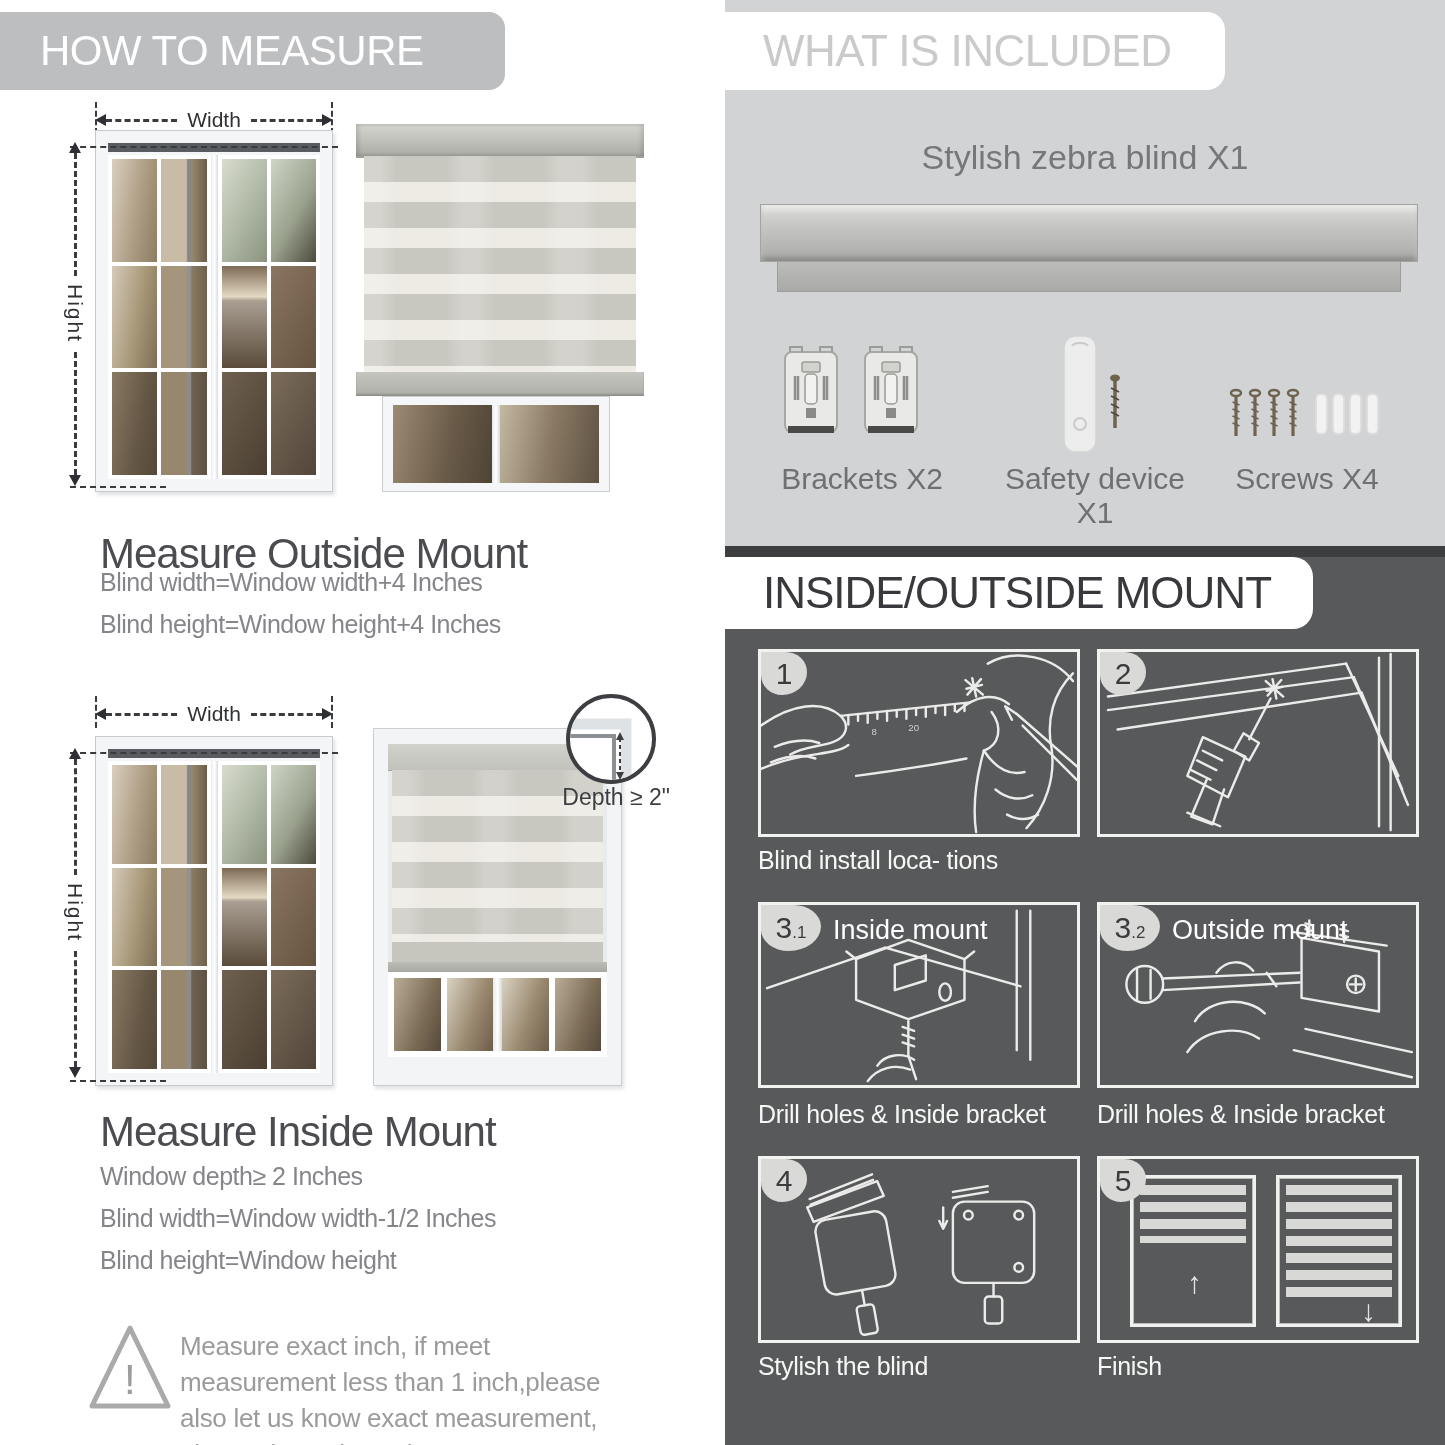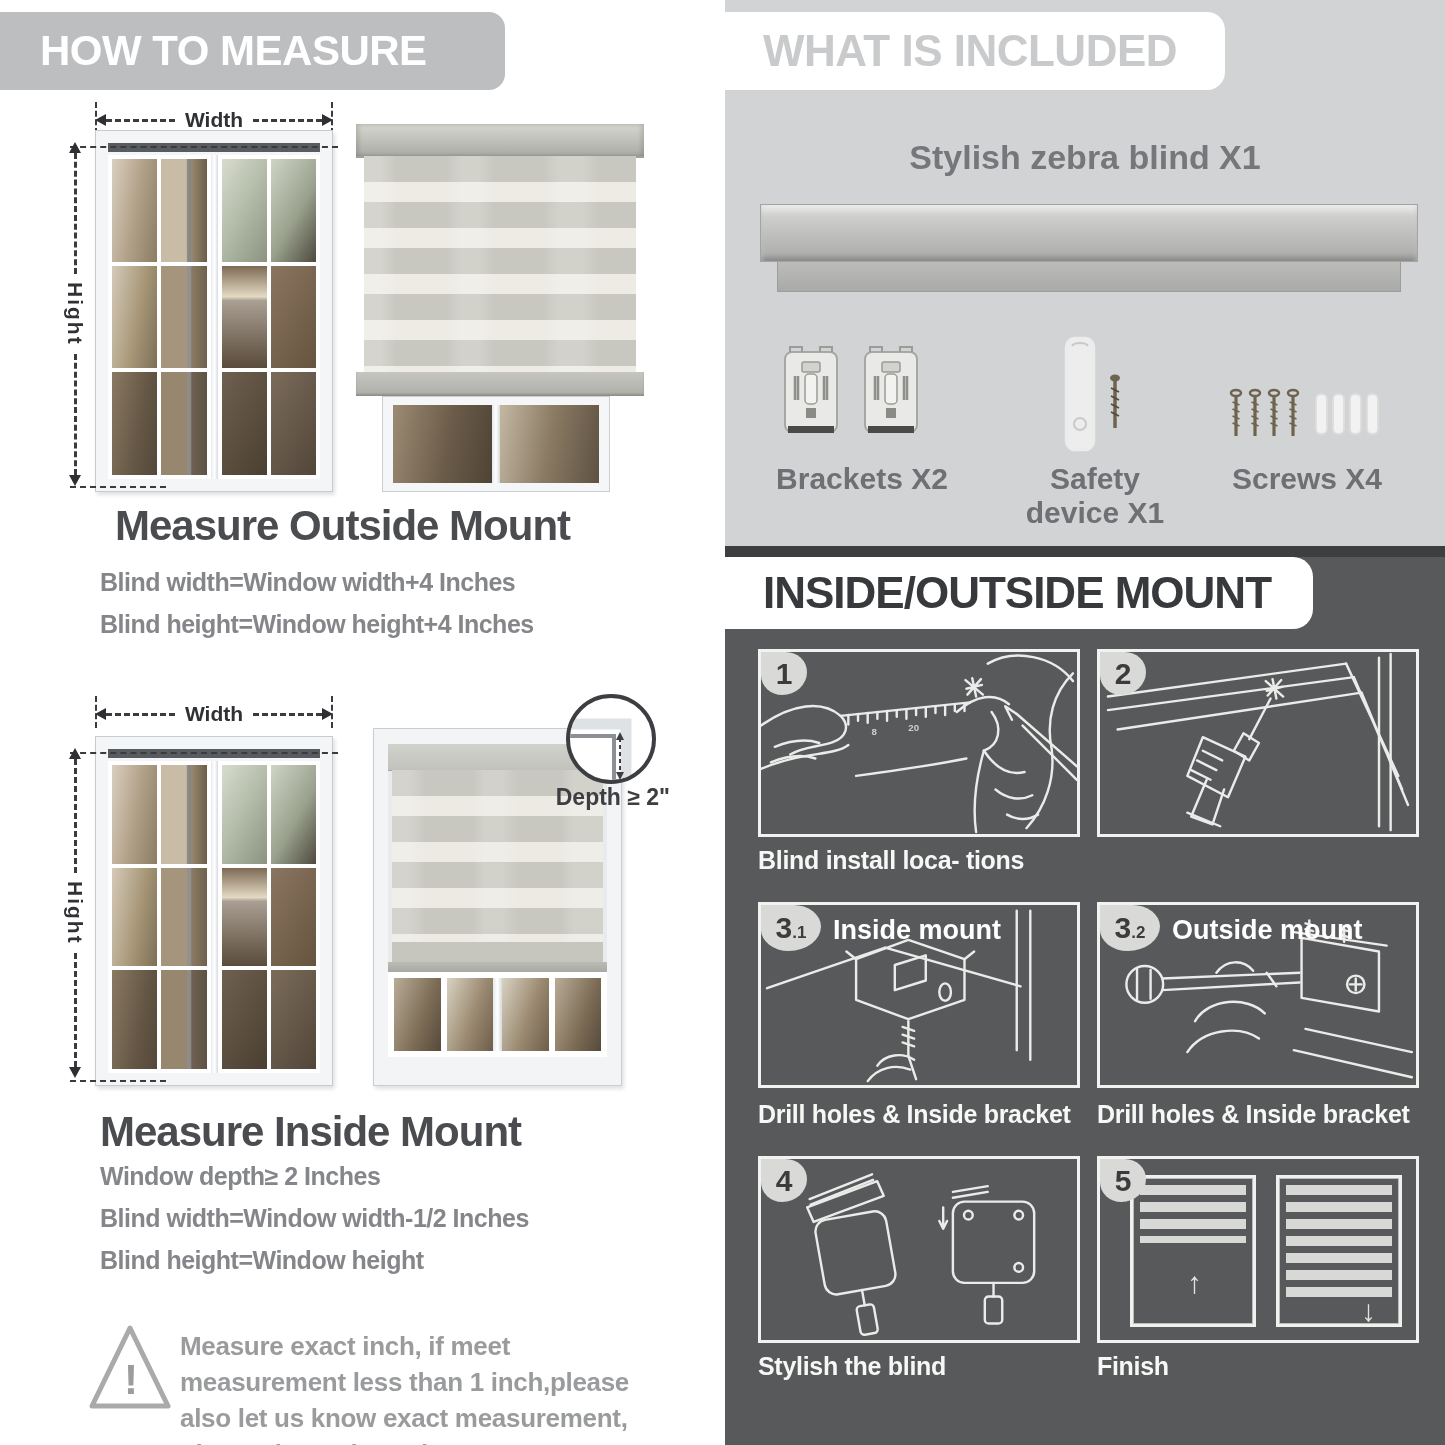--- a/index.html
+++ b/index.html
@@ -1,17 +1,17 @@
 <!DOCTYPE html>
 <html><head>
 <meta charset="utf-8">
 <style>
   html,body{margin:0;padding:0;background:#ffffff;}
   .canvas{position:relative;width:1445px;height:1445px;background:#ffffff;overflow:hidden;
-          font-family:"Liberation Sans","DejaVu Sans",sans-serif;font-weight:700;}
+          font-family:"Liberation Sans","DejaVu Sans",sans-serif;font-weight:400;}
   .abs{position:absolute;}
 
   
   .banner-l{left:0;top:12px;width:505px;height:78px;background:#bdbec0;border-radius:0 16px 16px 0;
             color:#ffffff;font-size:42px;line-height:78px;padding-left:40px;letter-spacing:-0.5px;box-sizing:border-box;}
   .banner-inc{left:725px;top:12px;width:500px;height:78px;background:#ffffff;border-radius:0 18px 18px 0;
             color:#c9cacc;font-size:44px;line-height:78px;padding-left:38px;letter-spacing:-0.5px;box-sizing:border-box;}
   .banner-mount{left:725px;top:557px;width:588px;height:72px;background:#ffffff;border-radius:0 20px 20px 0;
             color:#38393c;font-size:44px;line-height:72px;padding-left:38px;letter-spacing:-1px;box-sizing:border-box;}
 
@@ -169,21 +169,21 @@
 
   <div class="abs cassette" style="left:356px;top:124px;width:288px;height:32px;"></div>
   <div class="abs fabric" style="left:364px;top:156px;width:272px;height:216px;"></div>
   <div class="abs rail" style="left:356px;top:372px;width:288px;height:24px;"></div>
   <div class="abs win-under" style="left:382px;top:396px;width:228px;height:96px;">
     <div class="p a"></div>
       <div class="d"></div>
       <div class="p b"></div>
   </div>
 
-  <div class="abs h-title" style="left:100px;top:502px;margin-left:15px;">Measure Outside Mount</div>
+  <div class="abs h-title" style="left:100px;top:530px;">Measure Outside Mount</div>
   <div class="abs h-sub" style="left:100px;top:568px;">Blind width=Window width+4 Inches</div>
   <div class="abs h-sub" style="left:100px;top:610px;">Blind height=Window height+4 Inches</div>
 
   <div class="abs harrow" style="left:95px;top:702px;width:238px;">
     <div class="head-l"></div>
     <div class="line"></div>
     <div class="lbl">Width</div>
     <div class="line"></div>
     <div class="head-r"></div>
   </div>

